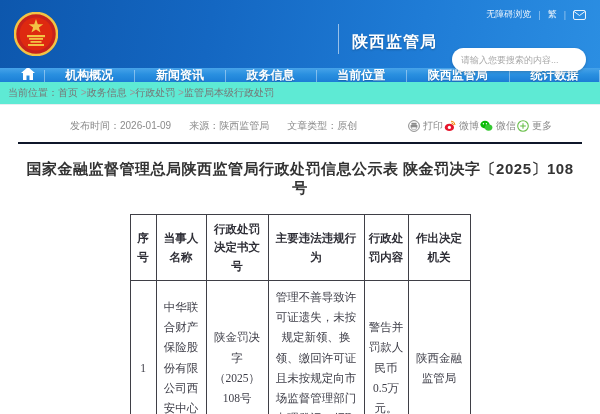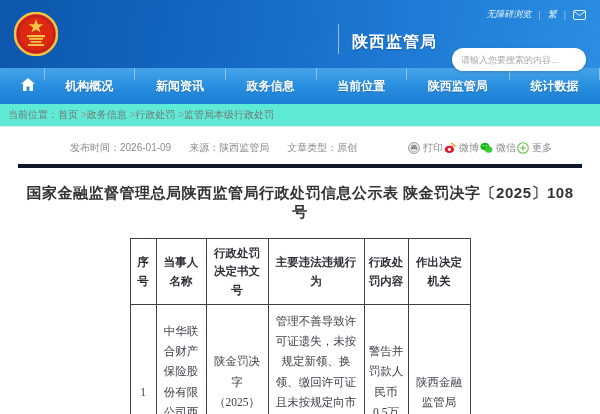--- a/index.html
+++ b/index.html
@@ -27,38 +27,38 @@
   .bureau-title {
     position:absolute; left:352px; top:32px; color:#fff; font-weight:bold;
     font-size:16px; letter-spacing:1px; text-shadow:0 1px 2px rgba(0,0,0,.25);
     white-space:nowrap;
   }
   .top-links {
     position:absolute; right:14px; top:8px; display:flex; align-items:center;
     gap:7px; color:#eaf3fc; font-size:9px;
   }
   .top-links .sep { color:rgba(255,255,255,.5); }
-  .top-links a { color:#eaf3fc; text-decoration:none; cursor:pointer;font-style:italic; }
+  .top-links a { color:#eaf3fc; text-decoration:none; cursor:pointer; }
   .mail-icon svg { display:block; }
 
   .search-box {
     position:absolute; right:14px; top:34px; width:134px; height:23px;
     display:flex; border-radius:12px; overflow:hidden;
     box-shadow:0 1px 3px rgba(0,0,0,.2);
     margin-top:14px;
   }
   .search-input {
     flex:1; border:none; outline:none; padding:0 9px; font-size:9px;
     color:#555; background:#fff; font-family:"Liberation Sans",sans-serif;
   }
   .search-input::placeholder { color:#a9a9a9; }
 
   
   .nav {
-    height:36px; display:flex; align-items:flex-start;
+    height:14px; display:flex; align-items:flex-end;
     background:linear-gradient(#47a3e9 0%,#2a90e0 45%,#1b7ed6 100%);
     padding-left:12px;
   }
   .nav-home {
     width:52px; display:flex; justify-content:center; align-items:center;
     cursor:pointer; height:100%;
   }
   .nav-sep { width:1px; height:12px; background:rgba(255,255,255,.4); }
   .nav-item {
     color:#fff; font-size:12px; font-weight:bold; padding:0 21px;
@@ -71,21 +71,21 @@
     height:23px; background:#5eead4; border-bottom:1px solid #e8edf0;
     display:flex; align-items:center; padding-left:8px;
     font-size:10px; color:#777;
   }
   .crumb { color:#777; cursor:pointer; }
   .crumb:not(.last)::after { content:" > "; color:#9a9a9a; cursor:default; }
 
   
   .meta-row {
     display:flex; align-items:center; justify-content:space-between;
-    padding:14px 30px 9px 52px; border-bottom:4px solid #0f172a;
+    padding:14px 30px 9px 52px; border-bottom:2px solid #0f172a;
     margin:0 18px;
   }
   .meta-left { display:flex; gap:18px; font-size:10px; color:#8b8b8b; }
   .meta-right { display:flex; gap:1px; align-items:center; }
   .action { display:flex; align-items:center; gap:3px; font-size:10px; color:#8b8b8b; cursor:pointer; }
   .action svg { display:block; }
 
   
   .article-title {
     text-align:center; font-size:15px; font-weight:bold; color:#333;

